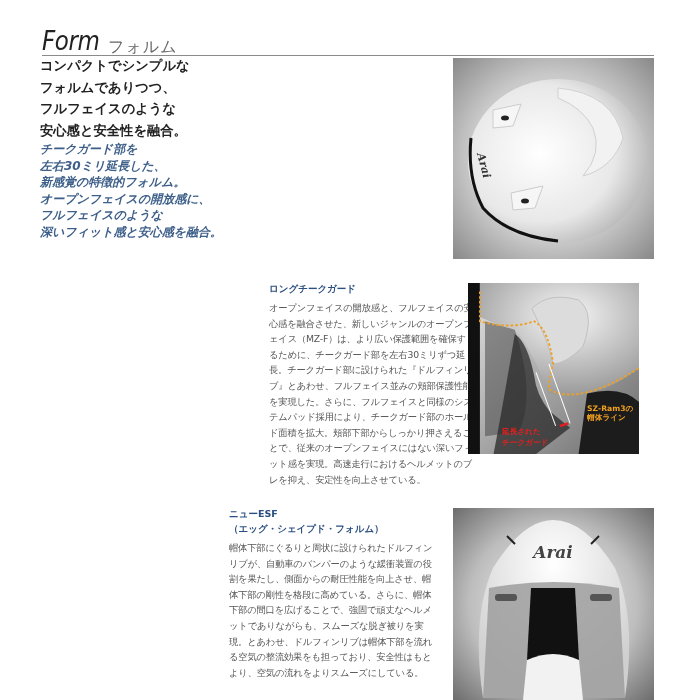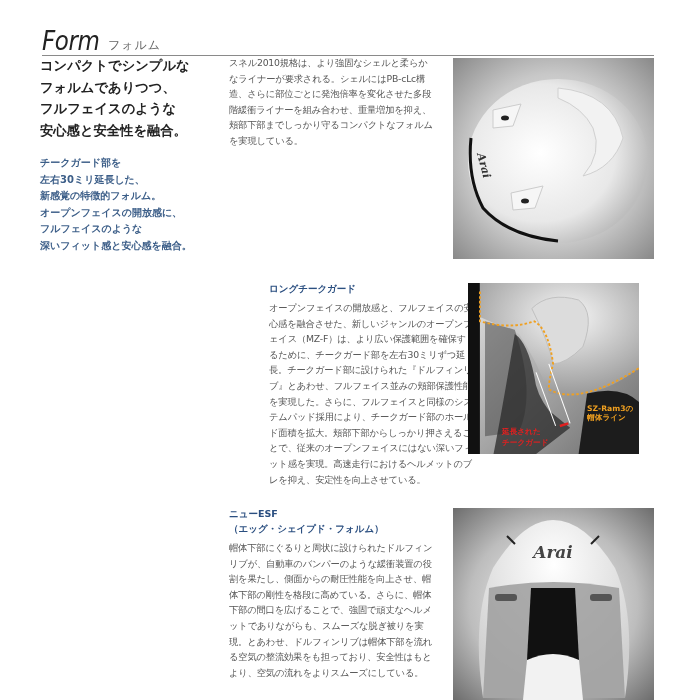--- a/index.html
+++ b/index.html
@@ -4,25 +4,25 @@
 <style>
   html, body { margin: 0; padding: 0; background: #ffffff; }
   body { width: 700px; height: 700px; position: relative; overflow: hidden;
          font-family: "DejaVu Sans", sans-serif; color: #333; }
 
   .header { position: absolute; left: 42px; top: 25px; width: 612px; height: 30px;
             border-bottom: 1px solid #8a8a8a; }
   .header-title { position: absolute; left: 0; top: 0px; font-family: "DejaVu Sans", sans-serif;
                   font-style: italic; font-size: 27px; letter-spacing: -0.5px; color: #222;
                   transform: scaleX(0.85); transform-origin: left; font-weight: 300; }
-  .header-sub { position: absolute; left: 66px; top: 12px; font-size: 12px; color: #666; letter-spacing: 1px; }
+  .header-sub { position: absolute; left: 66px; top: 12px; font-size: 16px; color: #666; letter-spacing: 1px; }
 
   .lead { position: absolute; left: 40px; top: 55px; width: 190px; }
   .lead-title { font-size: 13.3px; font-weight: bold; line-height: 21.5px; color: #222; margin: 0; white-space: pre-line; }
-  .lead-body { margin-top: 14px; font-size: 10px; font-weight: bold; line-height: 16.5px; color: #3d5f89; white-space: pre-line; }
+  .lead-body { font-size: 12px; font-weight: bold; line-height: 16.5px; color: #3d5f89; white-space: pre-line; font-style: italic; }
 
   .section { position: absolute; left: 229px; width: 205px; }
   .sec-head { font-size: 9.5px; font-weight: bold; color: #2b4f80; line-height: 15px; white-space: pre-line; margin-bottom: 4px; }
   .sec-body { font-size: 9.3px; line-height: 15.6px; color: #555; letter-spacing: -0.2px; }
 
   .photo { position: absolute; left: 453px; width: 201px; overflow: hidden; }
   .photo svg { display: block; width: 100%; height: 100%; }
 </style>
 </head>
 <body>
@@ -39,21 +39,20 @@
 安心感と安全性を融合。</p>
   <div class="lead-body">チークガード部を
 左右30ミリ延長した、
 新感覚の特徴的フォルム。
 オープンフェイスの開放感に、
 フルフェイスのような
 深いフィット感と安心感を融合。</div>
 </div>
 
 <div class="section" style="top:55px;">
-  <div class="sec-body">スネル2010規格は、より強固なシェルと柔らかなライナーが要求される。シェルにはPB-cLc構造、さらに部位ごとに発泡倍率を変化させた多段階緩衝ライナーを組み合わせ、重量増加を抑え、頬部下部までしっかり守るコンパクトなフォルムを実現している。</div>
 </div>
 
 <div class="section" style="top:281px;margin-left:40px;">
   <div class="sec-head">ロングチークガード</div>
   <div class="sec-body">オープンフェイスの開放感と、フルフェイスの安心感を融合させた、新しいジャンルのオープンフェイス（MZ-F）は、より広い保護範囲を確保するために、チークガード部を左右30ミリずつ延長。チークガード部に設けられた『ドルフィンリブ』とあわせ、フルフェイス並みの頬部保護性能を実現した。さらに、フルフェイスと同様のシステムパッド採用により、チークガード部のホールド面積を拡大。頬部下部からしっかり押さえることで、従来のオープンフェイスにはない深いフィット感を実現。高速走行におけるヘルメットのブレを抑え、安定性を向上させている。</div>
 </div>
 
 <div class="section" style="top:506px;">
   <div class="sec-head">ニューESF
 （エッグ・シェイプド・フォルム）</div>

